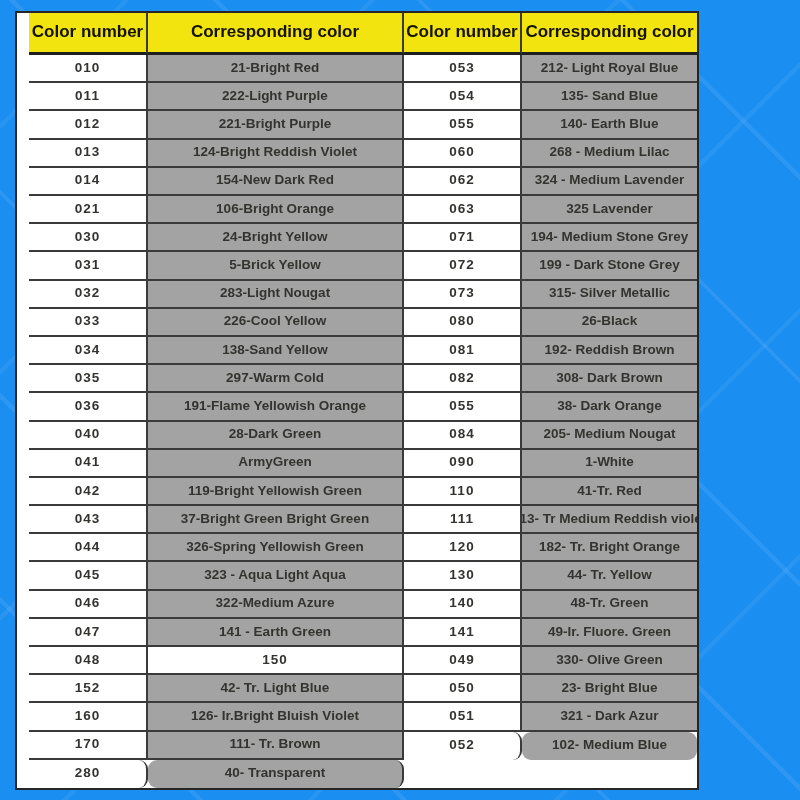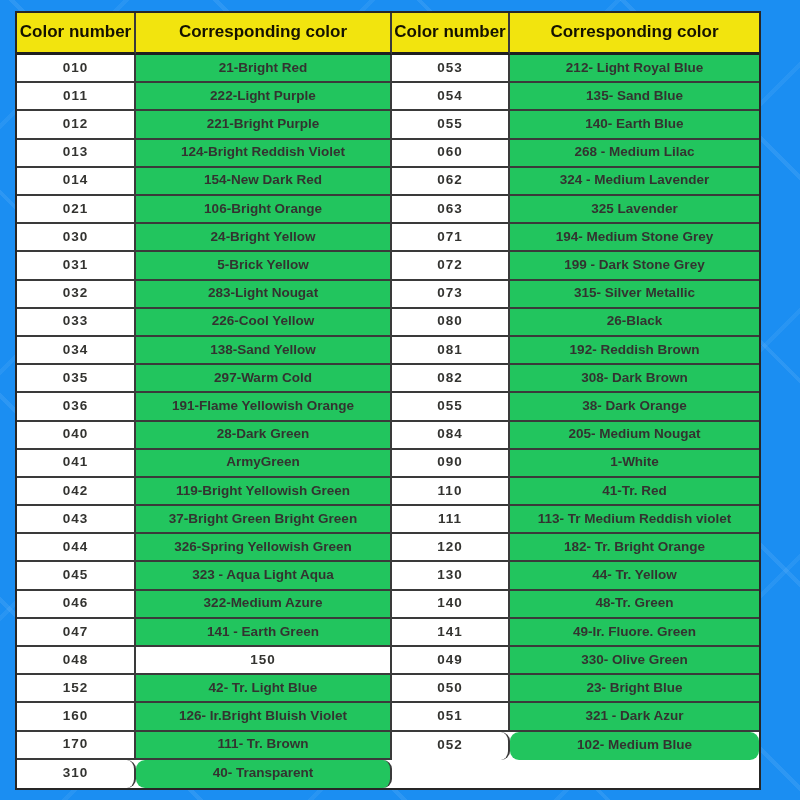--- a/index.html
+++ b/index.html
@@ -21,29 +21,30 @@
     inset: 0;
     background:
       repeating-linear-gradient(45deg, transparent 0 140px, rgba(255,255,255,0.08) 140px 144px),
       repeating-linear-gradient(-45deg, transparent 0 170px, rgba(255,255,255,0.06) 170px 174px);
     pointer-events: none;
   }
   .table-wrap {
     position: absolute;
     left: 15px;
     top: 11px;
-    width: 746px;
+    width: 684px;
     height: 779px;
     border: 2px solid #262626;
     box-sizing: border-box;
     background: #ffffff;
     display: grid;
     grid-template-columns: 119px 256px 118px 1fr;
     grid-template-rows: 42px repeat(26, 1fr);
     z-index: 1;
+    padding-left: 12px;
   }
   .cell {
     display: flex;
     align-items: center;
     justify-content: center;
     border-right: 2px solid #3a3a3a;
     border-bottom: 2px solid #3a3a3a;
     box-sizing: border-box;
     font-size: 13.5px;
     font-weight: 600;
@@ -63,21 +64,21 @@
     font-weight: 700;
     border-bottom-width: 3px;
     border-bottom-color: #1f1f1f;
   }
   .num-col {
     background: #ffffff;
     letter-spacing: 1px;
     text-align: center;
   }
   .color-col {
-    background: #22c55e;
+    background: #a3a3a3;
   }
 </style>
 </head>
 <body>
 
 <div class="table-wrap">
   <div class="cell hcell">Color number</div>
   <div class="cell hcell">Corresponding color</div>
   <div class="cell hcell">Color number</div>
   <div class="cell hcell">Corresponding color</div>
@@ -200,15 +201,15 @@
   <div class="cell num-col">160</div>
   <div class="cell color-col">126- Ir.Bright Bluish Violet</div>
 
   <div class="cell num-col">051</div>
   <div class="cell color-col">321 - Dark Azur</div>
   <div class="cell num-col">170</div>
   <div class="cell color-col">111- Tr. Brown</div>
 
   <div class="cell num-col">052</div>
   <div class="cell color-col">102- Medium Blue</div>
-  <div class="cell num-col">310</div>
+  <div class="cell num-col">280</div>
   <div class="cell color-col">40- Transparent</div>
 </div>
 
 </body></html>

